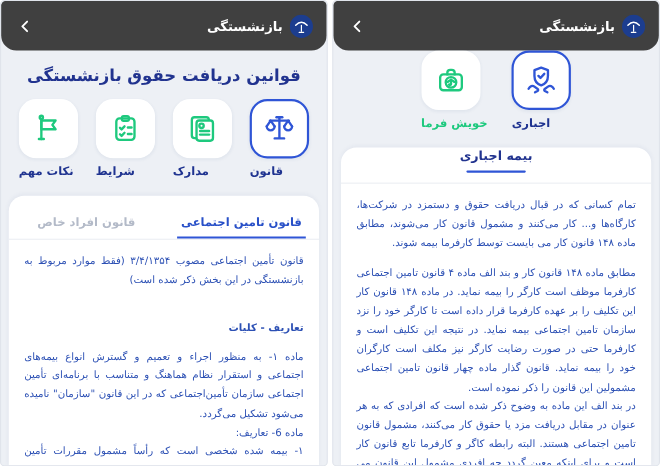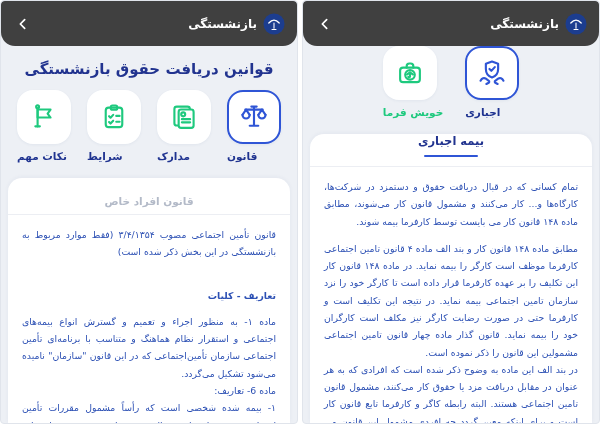--- a/index.html
+++ b/index.html
@@ -142,20 +142,23 @@
               <path d="M7.2 6.4 H16.9 L14.7 9.4 L16.9 12.4 H7.2 Z"></path>
             </svg>
           </span>
         </div>
         <div class="cat-label">نکات مهم</div>
       </div>
     </div>
 
     <div class="card">
       <div class="tabs">
+        <div class="tab active">
+          <span>قانون تامین اجتماعی</span>
+        </div>
         <div class="tab">
           <span>قانون افراد خاص</span>
         </div>
       </div>
       <div class="card-divider"></div>
       <div class="body-text">
         <p class="gap">قانون تأمین اجتماعی مصوب ۳/۴/۱۳۵۴ (فقط موارد مربوط به بازنشستگی در این بخش ذکر شده است)</p>
         <p class="heading">تعاریف - کلیات</p>
         <p>ماده ۱- به منظور اجراء و تعمیم و گسترش انواع بیمه‌های اجتماعی و استقرار نظام هماهنگ و متناسب با برنامه‌ای تأمین اجتماعی سازمان تأمین‌اجتماعی که در این قانون "سازمان" نامیده می‌شود تشکیل می‌گردد.</p>
         <p>ماده 6- تعاریف:</p>

